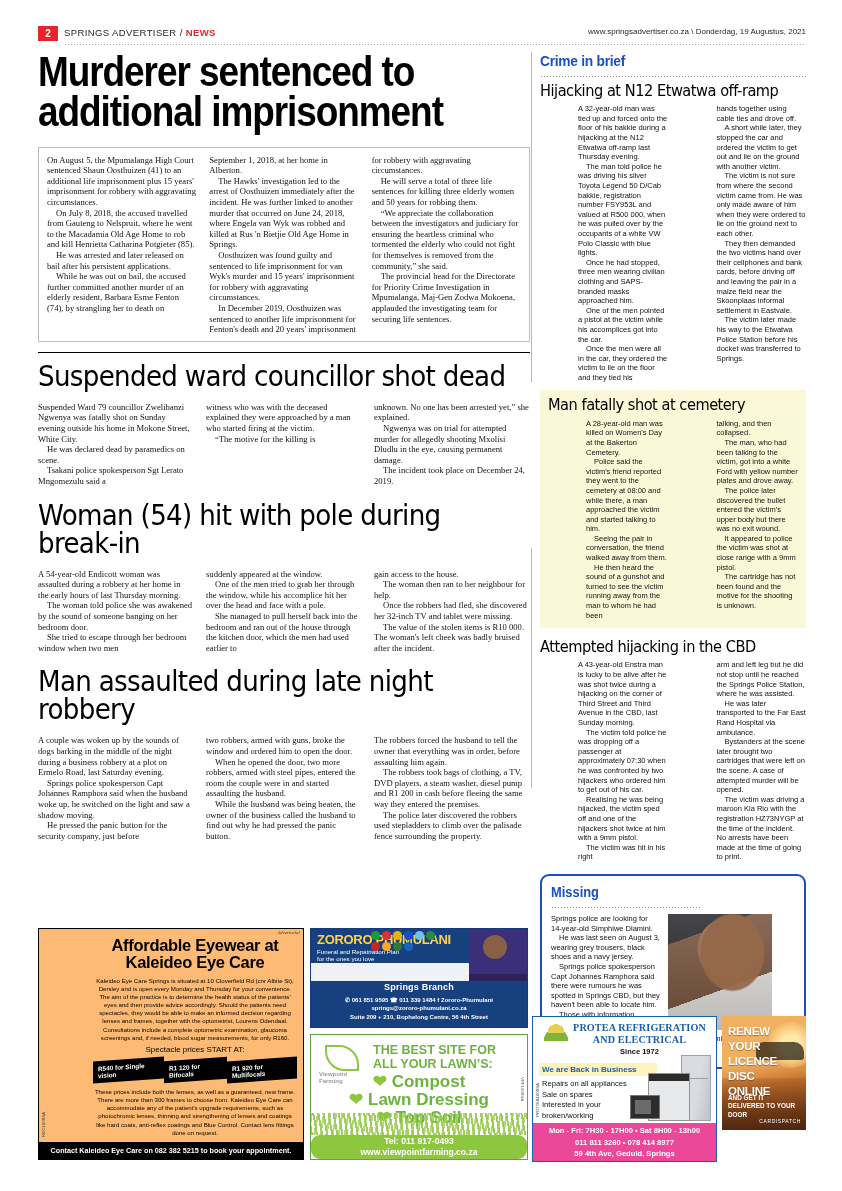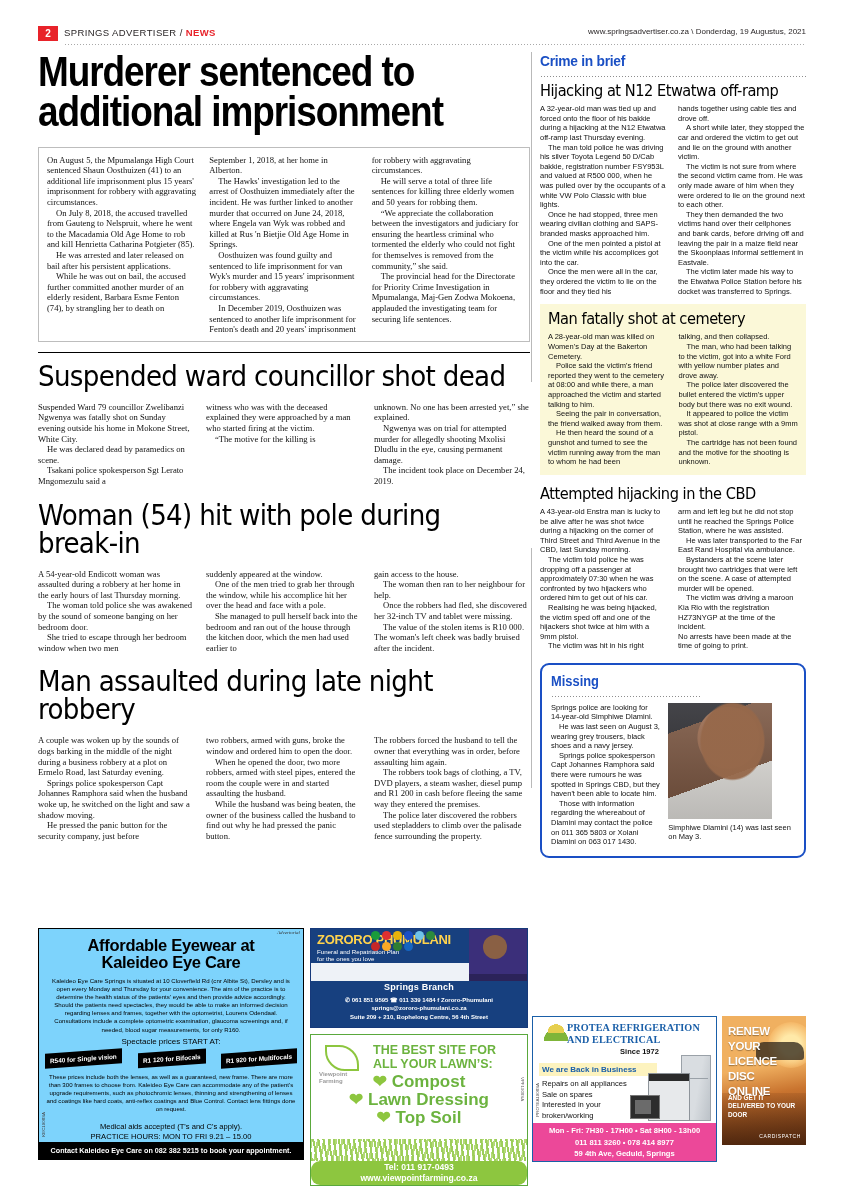--- a/index.html
+++ b/index.html
@@ -85,21 +85,21 @@
     height:3px; margin:6px 0 5px 0;
     background-image: radial-gradient(#8d8d8d 40%, transparent 41%);
     background-size:3px 3px;
   }
   h3.side-head {
     font-family:"DejaVu Sans", sans-serif; font-weight:400;
     font-size:15.5px; line-height:1.05; color:#000; letter-spacing:-.5px;
     transform:scaleX(.94); transform-origin:left top;
   }
   .cols2 { display:flex; gap:11px; margin-top:5px; }
-  .cols2 .col { width:127px; }
+  .cols2 .col { width:127px;margin-left:38px; }
   p.sbody {
     font-family:"Liberation Sans", sans-serif;
     font-size:7.5px; line-height:9.6px; color:#111; margin:0;
   }
   p.sbody.ind { text-indent:8px; }
 
   .cream { background:#fbf8d8; padding:7px 8px 8px 8px; }
 
   .missing-box {
     border:2px solid #1a4fc4; border-radius:9px;
@@ -125,21 +125,21 @@
       linear-gradient(180deg, rgba(255,255,255,.12), rgba(0,0,0,.18));
   }
   .missing-cap {
     font-family:"Liberation Sans",sans-serif; font-size:7.5px;
     line-height:9.6px; margin-top:4px; color:#111;
   }
 
   
   .ad-eye {
     position:absolute; left:38px; top:928px; width:266px; height:232px;
-    border:1px solid #000; background:#7dd3fc; overflow:hidden;
+    border:1px solid #000; background:#fdba74; overflow:hidden;padding-left:48px;
   }
   .adv-tag {
     position:absolute; right:3px; top:1px;
     font-family:"Liberation Serif",serif; font-style:italic;
     font-size:5px; color:#333;
   }
   .eye-title {
     font-family:"Liberation Sans",sans-serif; font-weight:bold;
     text-align:center; font-size:16.5px; line-height:17px; color:#000;
     margin-top:8px; letter-spacing:-.3px;
@@ -215,21 +215,21 @@
     line-height:13px; letter-spacing:.2px;
   }
   .zor-contact {
     position:absolute; left:0; right:0; top:65px; bottom:0; background:#17407f;
     color:#fff; font-family:"Liberation Sans",sans-serif; font-weight:bold;
     font-size:6px; line-height:8.4px; text-align:center; padding-top:2px;
   }
   .zor-contact .ln { display:block; }
 
   .ad-view {
-    position:absolute; left:310px; top:1034px; width:218px; height:152px;
+    position:absolute; left:310px; top:1034px; width:218px; height:126px;
     border:1px solid #5aa83c; background:#fff; overflow:hidden;
   }
   .view-head {
     font-family:"Liberation Sans",sans-serif; font-weight:bold;
     color:#6cb33f; font-size:12.5px; line-height:14px; padding:8px 6px 0 62px;
   }
   .view-logo {
     position:absolute; left:8px; top:10px; width:52px; height:40px;
   }
   .view-logo .lt {
@@ -272,21 +272,21 @@
   .pro-logo .fl {
     position:absolute; left:4px; top:0; width:26px; height:18px;
     background:radial-gradient(circle at 50% 100%, #7fb539 0 55%, transparent 56%);
   }
   .pro-logo .fl2 {
     position:absolute; left:9px; top:-2px; width:16px; height:12px;
     background:radial-gradient(circle at 50% 100%, #e6cf4e 0 60%, transparent 61%);
   }
   .pro-title {
     font-family:"Liberation Serif",serif; font-weight:bold; color:#1a5fa8;
-    font-size:10.2px; line-height:12px; text-align:left; padding:5px 4px 0 34px;
+    font-size:10.2px; line-height:12px; text-align:center; padding:5px 4px 0 34px;
     letter-spacing:.1px;
   }
   .pro-since {
     font-family:"Liberation Sans",sans-serif; font-weight:bold; font-size:7.5px;
     text-align:center; color:#111; padding-left:30px; margin-top:1px;
   }
   .pro-back {
     position:absolute; left:6px; top:46px; width:118px;
     background:#fdf3bf; color:#1a5fa8; font-family:"Liberation Sans",sans-serif;
     font-weight:bold; font-size:8px; padding:2px 3px;
@@ -318,21 +318,21 @@
     color:#fff; text-align:center; font-family:"Liberation Sans",sans-serif;
     font-weight:bold; font-size:7.6px; line-height:11.6px; padding-top:2px;
   }
   .vcode3 {
     position:absolute; left:2px; top:66px;
     font-family:"Liberation Sans",sans-serif; font-size:4.4px; color:#555;
     writing-mode:vertical-rl; transform:rotate(180deg);
   }
 
   .ad-renew {
-    position:absolute; left:722px; top:1016px; width:84px; height:129px;
+    position:absolute; left:722px; top:1016px; width:84px; height:114px;
     overflow:hidden;
     background:linear-gradient(170deg,#f0b060 0 40%, #c9742f 60%, #7d3f18 100%);
   }
   .renew-sun {
     position:absolute; right:-8px; top:6px; width:46px; height:46px;
     border-radius:50%; background:radial-gradient(circle,#ffe9a8 0 30%, rgba(255,200,120,.35) 70%, transparent 72%);
   }
   .renew-txt {
     position:absolute; left:6px; top:8px; color:#fff;
     font-family:"Liberation Sans",sans-serif; font-weight:bold;

